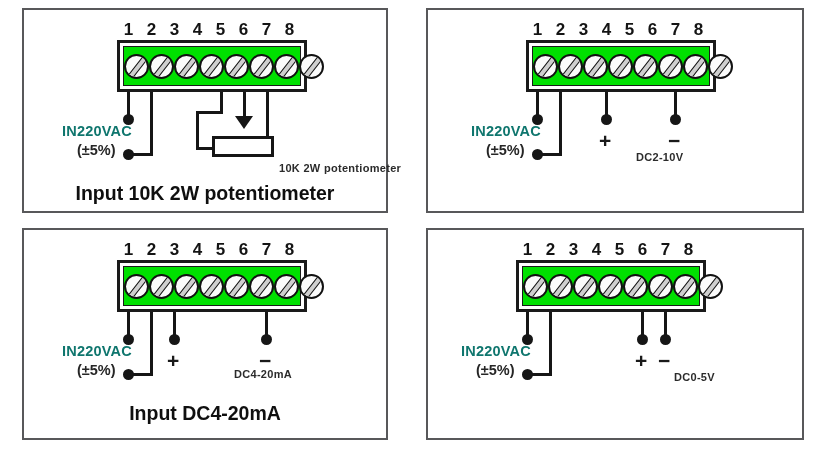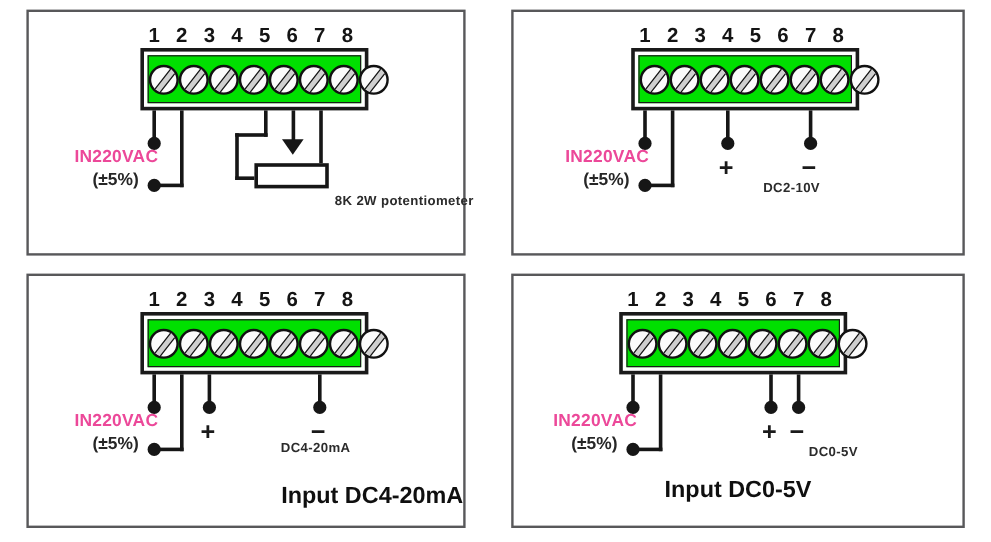--- a/index.html
+++ b/index.html
@@ -116,21 +116,21 @@
     height: 11px;
     border-radius: 50%;
     background: #161616;
   }
 
   
   .lbl-ac {
     position: absolute;
     font-size: 14.5px;
     font-weight: bold;
-    color: #ec4899;
+    color: #0f766e;
     letter-spacing: 0.2px;
     white-space: nowrap;
     font-family: "Liberation Sans", sans-serif;
   }
   .lbl-ac2 {
     position: absolute;
     font-size: 14.5px;
     font-weight: bold;
     color: #262626;
     white-space: nowrap;
@@ -231,22 +231,23 @@
       <div class="hline" style="left:172px; top:137px; width:18px;"></div>
 
       <div class="vline" style="left:219px; top:82px; height:28px;"></div>
       <div class="pot-arrow" style="left:211px; top:106px;"></div>
 
       <div class="vline" style="left:242px; top:82px; height:56px;"></div>
       <div class="hline" style="left:232px; top:137px; width:13px;"></div>
 
       <div class="pot-body" style="left:188px; top:126px; width:62px; height:21px;"></div>
 
-      <div class="sublabel" style="left:210px; top:152px;">8K 2W potentiometer</div>
-
+      <div class="sublabel" style="left:210px; top:152px;">10K 2W potentiometer</div>
+
+      <div class="caption" style="left:0; top:172px;">Input 10K 2W potentiometer</div>
     </div>
   </div>
 
   <div class="panel" style="left:426px; top:8px; width:378px; height:205px;">
     <div class="panel-inner">
 
       <div class="block-wrap" style="left:98px; top:6px; width:190px;">
         <div class="numbers" style="width:190px;">
           <span class="num">1</span>
           <span class="num">2</span>
@@ -335,21 +336,21 @@
       <div class="vline" style="left:149px; top:82px; height:26px;"></div>
       <div class="dot" style="left:145px; top:104px;"></div>
       <div class="sign" style="left:143px; top:124px;">+</div>
 
       <div class="vline" style="left:241px; top:82px; height:26px;"></div>
       <div class="dot" style="left:237px; top:104px;"></div>
       <div class="sign" style="left:235px; top:124px;">−</div>
 
       <div class="sublabel" style="left:165px; top:138px;">DC4-20mA</div>
 
-      <div class="caption" style="left:0; top:172px;text-align:right;">Input DC4-20mA</div>
+      <div class="caption" style="left:0; top:172px;">Input DC4-20mA</div>
     </div>
   </div>
 
   <div class="panel" style="left:426px; top:228px; width:378px; height:212px;">
     <div class="panel-inner">
 
       <div class="block-wrap" style="left:88px; top:6px; width:190px;">
         <div class="numbers" style="width:190px;">
           <span class="num">1</span>
           <span class="num">2</span>
@@ -387,17 +388,16 @@
       <div class="vline" style="left:213px; top:82px; height:26px;"></div>
       <div class="dot" style="left:209px; top:104px;"></div>
       <div class="sign" style="left:207px; top:124px;">+</div>
 
       <div class="vline" style="left:236px; top:82px; height:26px;"></div>
       <div class="dot" style="left:232px; top:104px;"></div>
       <div class="sign" style="left:230px; top:124px;">−</div>
 
       <div class="sublabel" style="left:201px; top:141px;">DC0-5V</div>
 
-      <div class="caption" style="left:0; top:167px;">Input DC0-5V</div>
     </div>
   </div>
 
 </div>
 
 </body></html>

